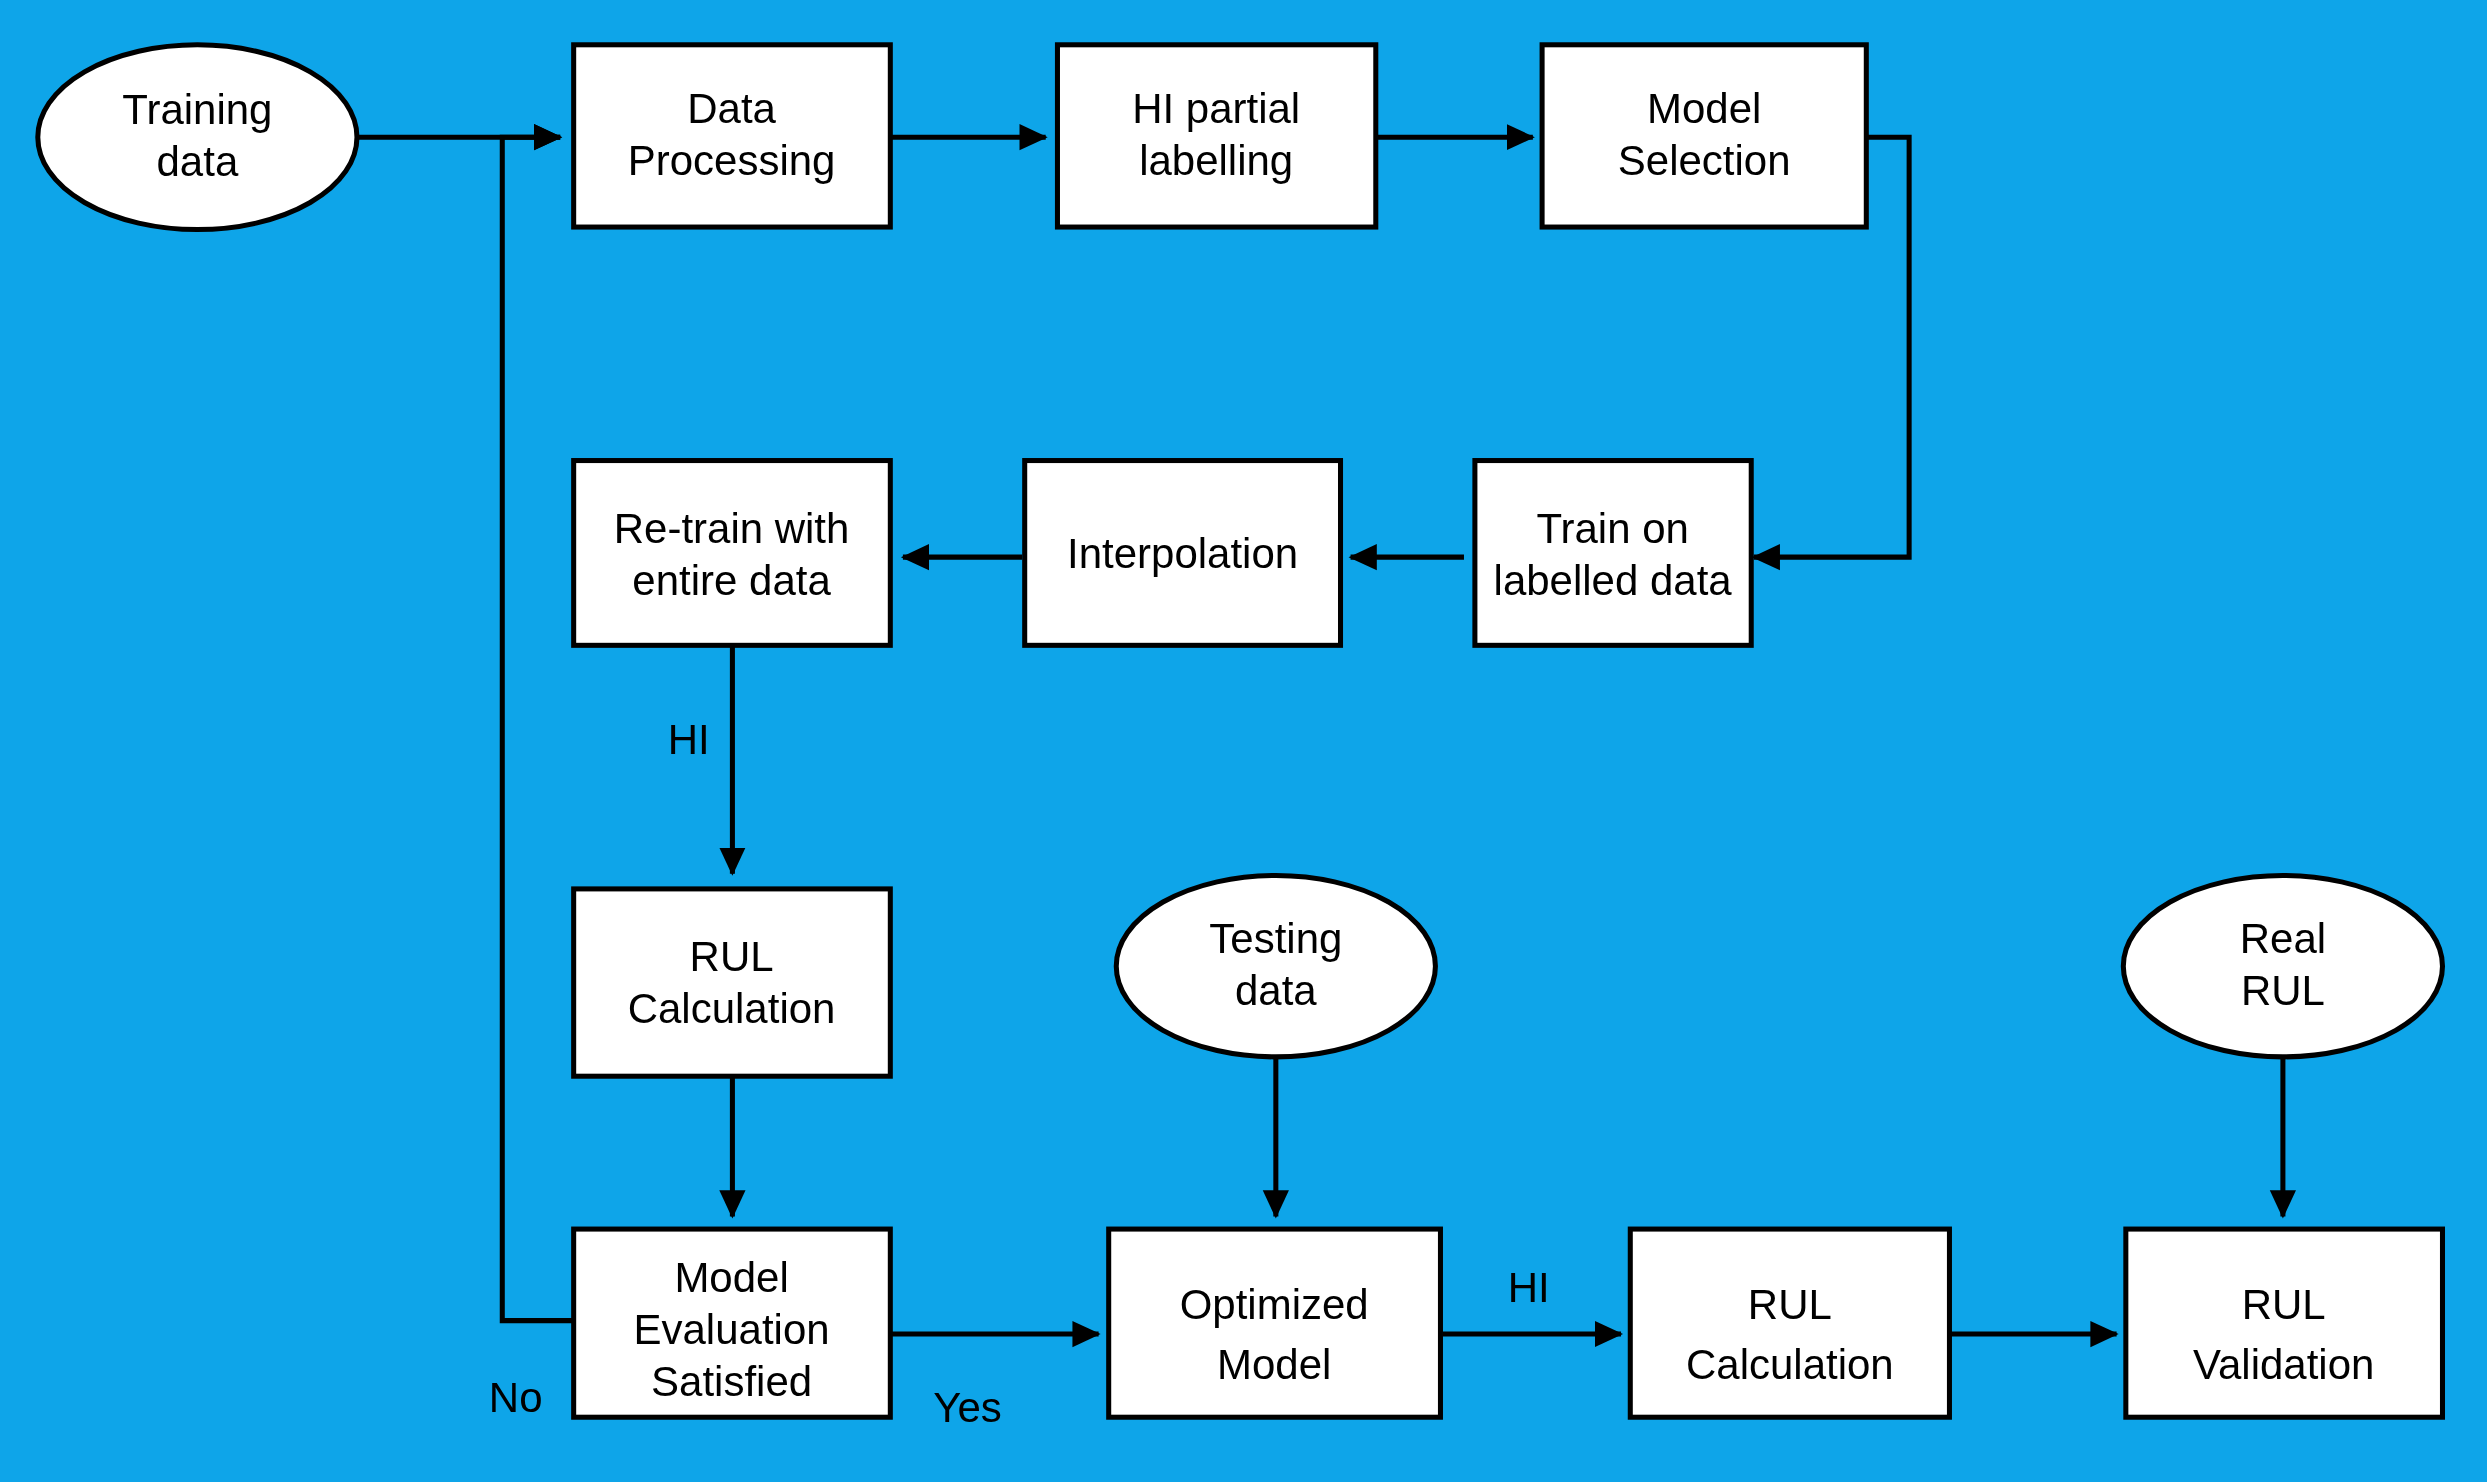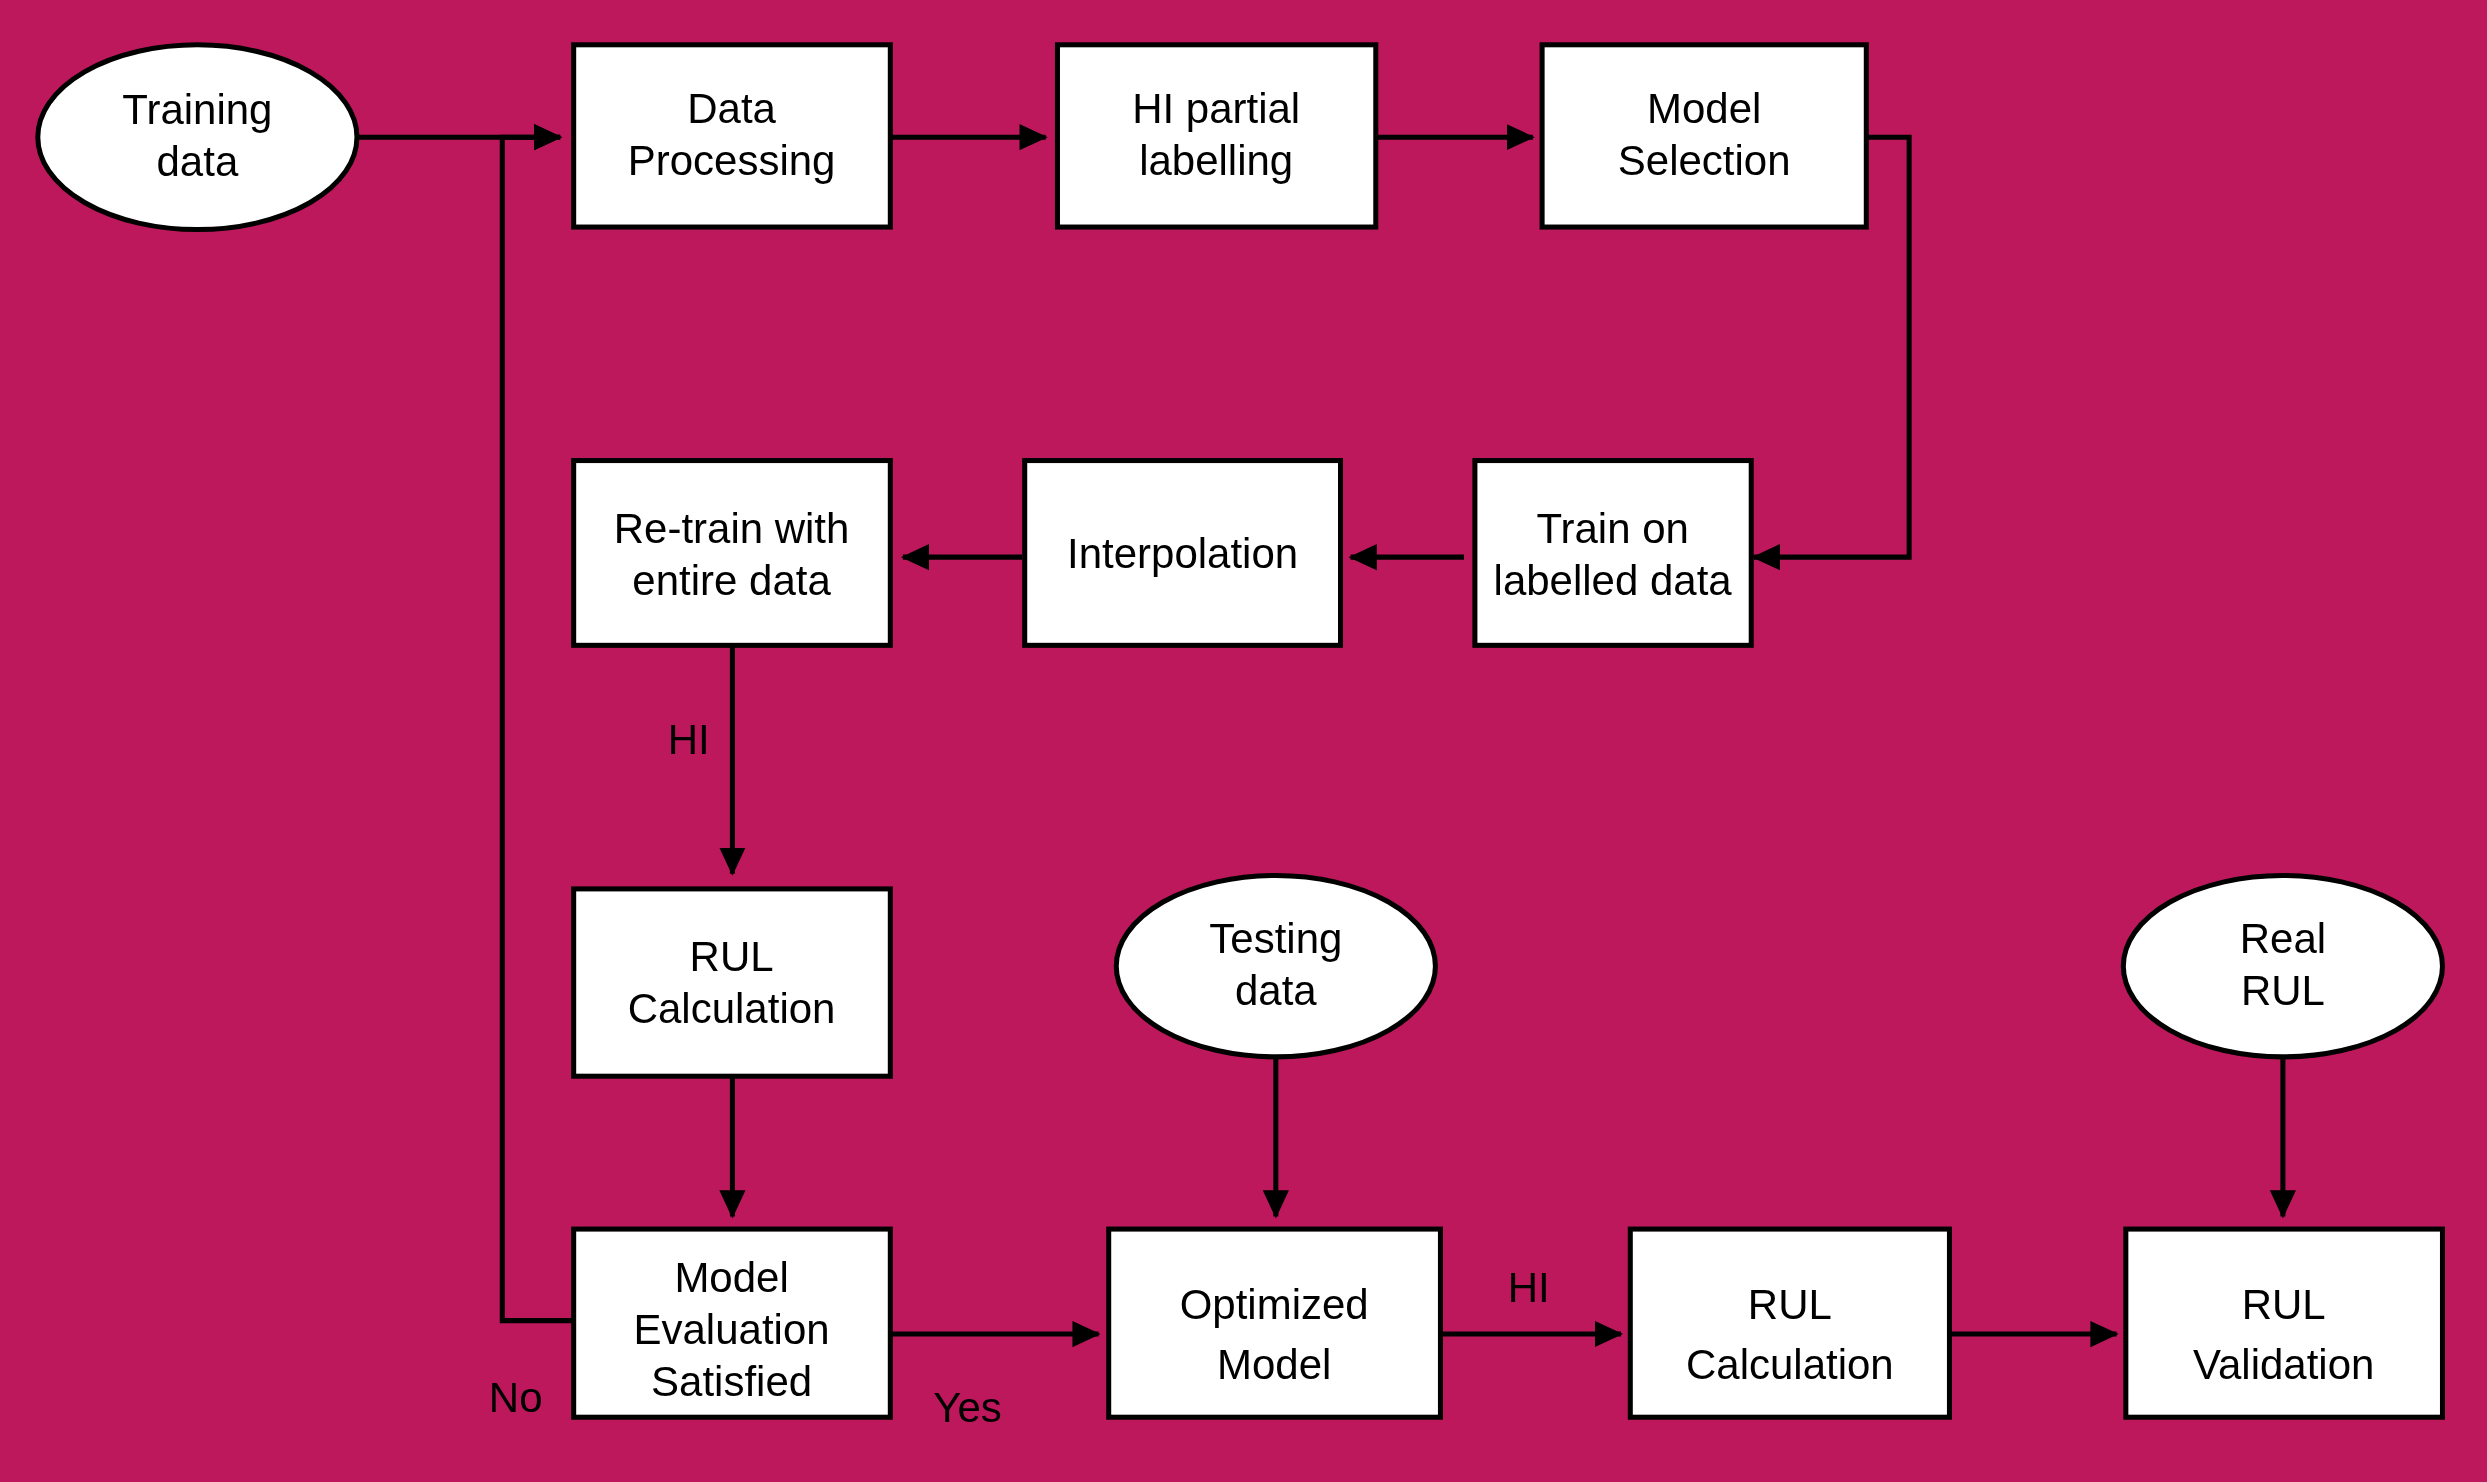--- a/index.html
+++ b/index.html
@@ -10,21 +10,21 @@
   body {
     width: 2487px;
     height: 1483px;
     overflow: hidden;
     font-family: "Liberation Sans", sans-serif;
   }
   #flow-root {
     position: relative;
     width: 2487px;
     height: 1483px;
-    background: #be185d;
+    background: #0ea5e9;
   }
   svg#flow-svg {
     display: block;
     width: 2487px;
     height: 1483px;
   }
   .node-box {
     fill: #ffffff;
     stroke: #000000;
     stroke-width: 6;

